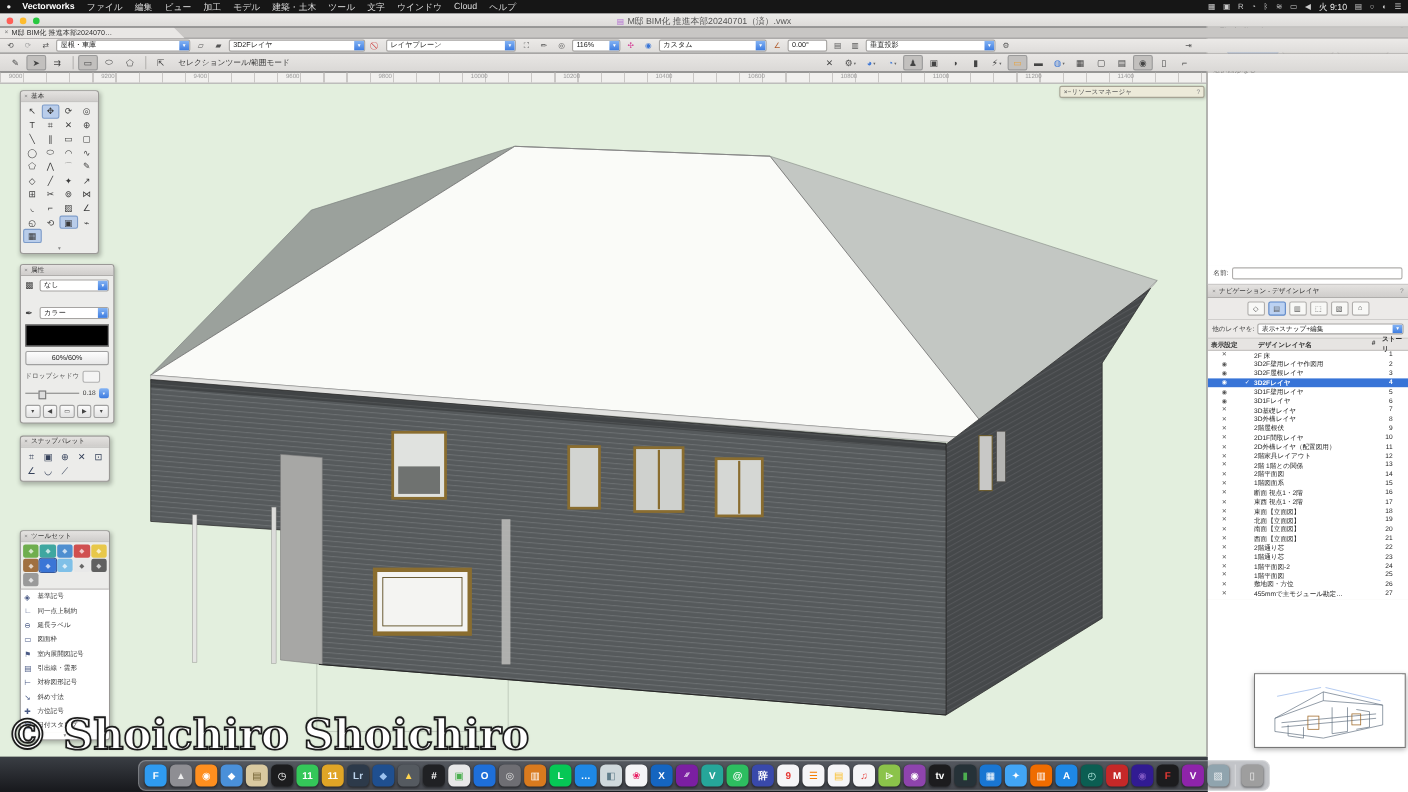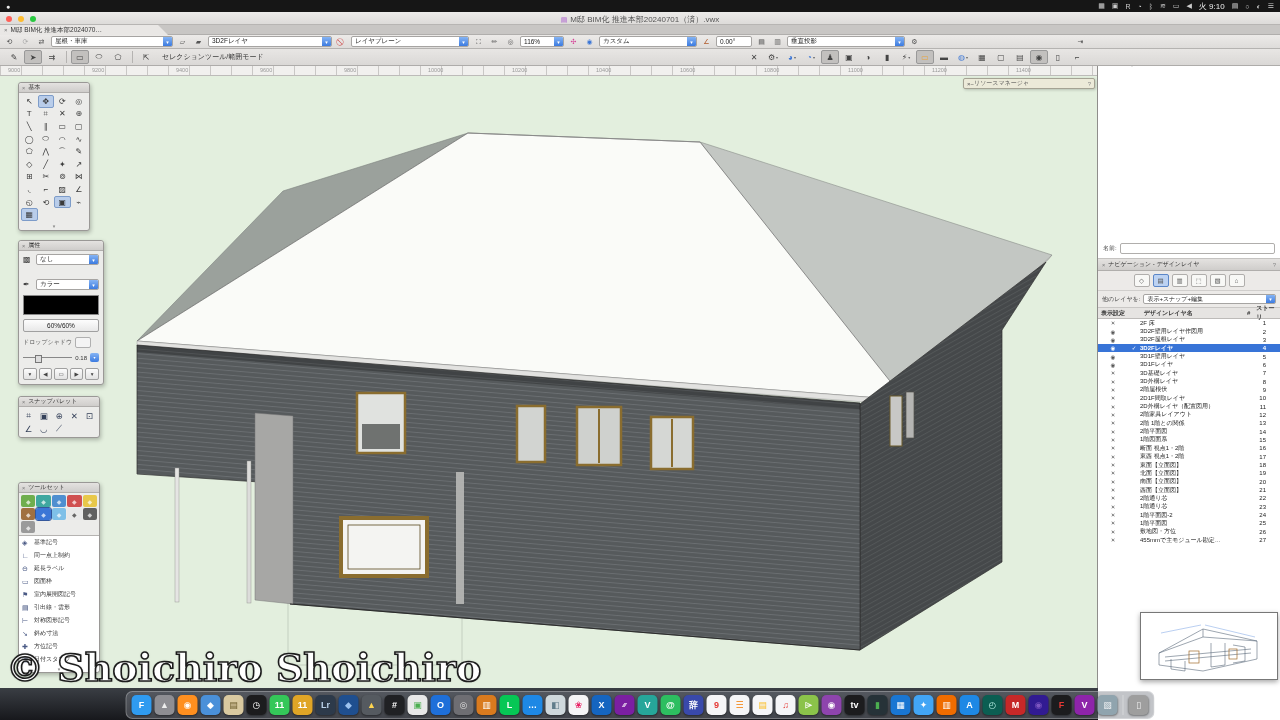--- a/index.html
+++ b/index.html
@@ -134,20 +134,34 @@
     border:1px solid rgba(255,255,255,.28);border-radius:7px;display:flex;align-items:center;gap:3px;padding:0 5px;z-index:60;}
   .dockic{width:20px;height:20px;border-radius:5px;display:flex;align-items:center;justify-content:center;
     font-size:9px;font-weight:bold;box-shadow:0 1px 2px rgba(0,0,0,.4);}
   .docksep{width:1px;height:20px;background:rgba(255,255,255,.35);margin:0 2px;}
 </style>
 </head>
 <body>
 
 <div class="abs menubar">
   <span class="apple">●</span>
+  <span id="menu-items" style="display:flex;">
+      <span class="mi first">Vectorworks</span>
+      <span class="mi">ファイル</span>
+      <span class="mi">編集</span>
+      <span class="mi">ビュー</span>
+      <span class="mi">加工</span>
+      <span class="mi">モデル</span>
+      <span class="mi">建築・土木</span>
+      <span class="mi">ツール</span>
+      <span class="mi">文字</span>
+      <span class="mi">ウインドウ</span>
+      <span class="mi">Cloud</span>
+      <span class="mi">ヘルプ</span>
+    </span>
   <span class="mstat" id="menu-status">
       <span>▦</span>
       <span>▣</span>
       <span>R</span>
       <span>◔</span>
       <span>ᛒ</span>
       <span>≋</span>
       <span>▭</span>
       <span>◀</span>
       <span class="time">火 9:10</span>

